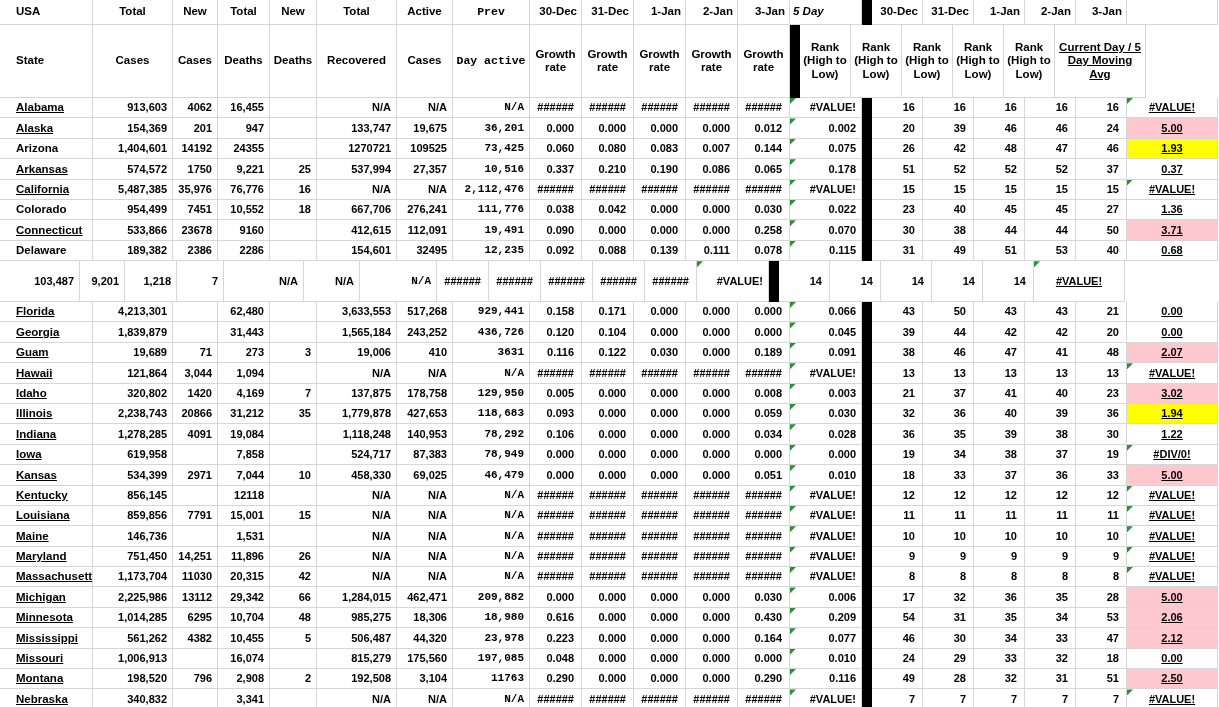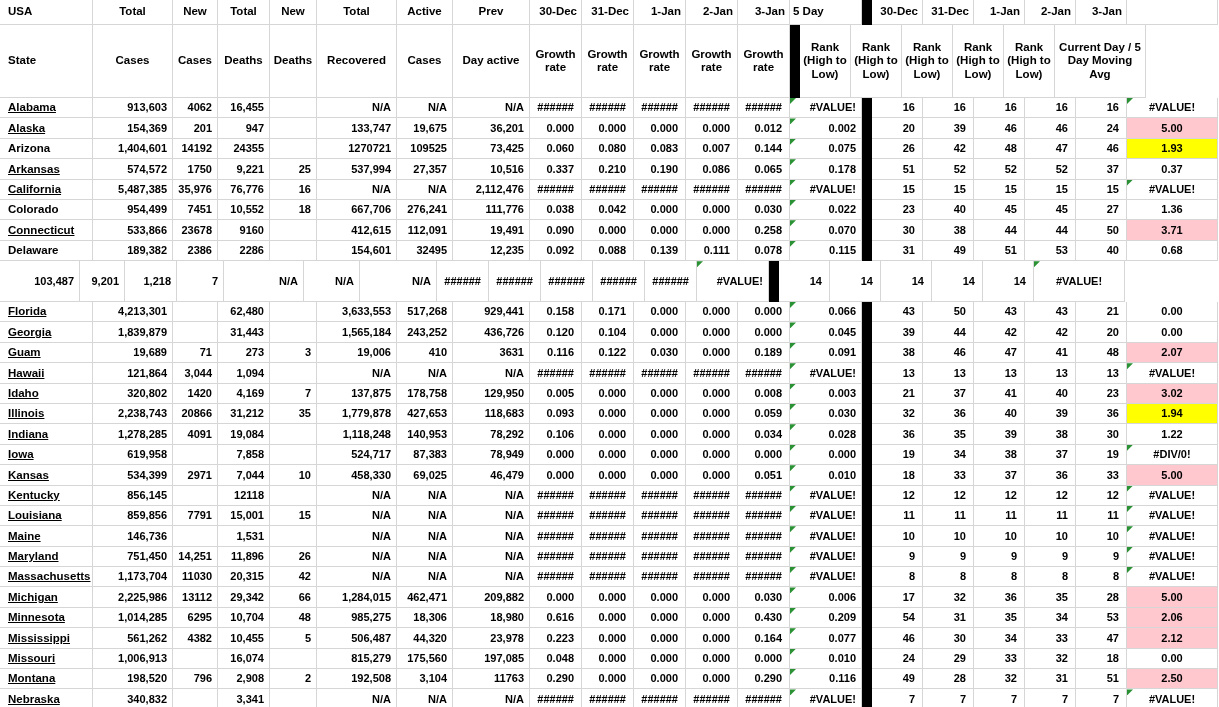--- a/index.html
+++ b/index.html
@@ -15,39 +15,39 @@
     font-size:11px; line-height:1.15;
   }
   
   .c-state {width:93px;}
   .c-cases {width:80px;}
   .c-new   {width:45px;}
   .c-deaths{width:52px;}
   .c-newd  {width:47px;}
   .c-recov {width:80px;}
   .c-active{width:56px;}
-  .c-prev  {width:77px;}
+  .c-prev  {width:77px;font-family:Liberation Mono, monospace;}
   .c-g     {width:52px;}
   .c-avg   {width:72px;}
   .c-div   {width:10px; background:var(--divider,#000); border-right:none; border-bottom:none;}
   .c-rank  {width:51px;}
-  .c-ratio {width:91px; justify-content:center; text-align:center;}
+  .c-ratio {width:91px; justify-content:center; text-align:center;text-decoration:underline;}
   
   .hr1 .cell {height:25px; font-size:11.5px;}
   .hr2 .cell {height:73px; font-size:11.5px;}
   .hdr-c {justify-content:center; text-align:center; padding:0 2px;}
   .hdr-r {justify-content:flex-end; padding-right:4px;}
-  .hdr-l {justify-content:flex-start; padding-left:3px;}
+  .hdr-l {justify-content:flex-start; padding-left:3px;font-style:italic;}
   
   .data-row .cell {height:20.4px;}
   .data-row.tall .cell {height:40.9px;}
   .num {justify-content:flex-end; padding-right:5px;}
   .c-g.num {padding-right:7px;}
   .c-rank.num {padding-right:7px;}
-  .c-state {justify-content:flex-start; padding-left:8px; font-size:11.5px;}
+  .c-state {justify-content:flex-start; padding-left:16px; font-size:11.5px;}
   .state-text {text-decoration:underline; line-height:1.45;}
   .state-text.no-underline {text-decoration:none;}
   .bg-pink {background:var(--pink,#ffc7ce);}
   .bg-yellow {background:var(--yellow,#ffff00);}
   .flag-icon {
     position:absolute; top:0; left:0; width:6px; height:6px;
     background:var(--flag,#2a9134);
     -webkit-clip-path:polygon(0 0,100% 0,0 100%);
     clip-path:polygon(0 0,100% 0,0 100%);
     display:none;

